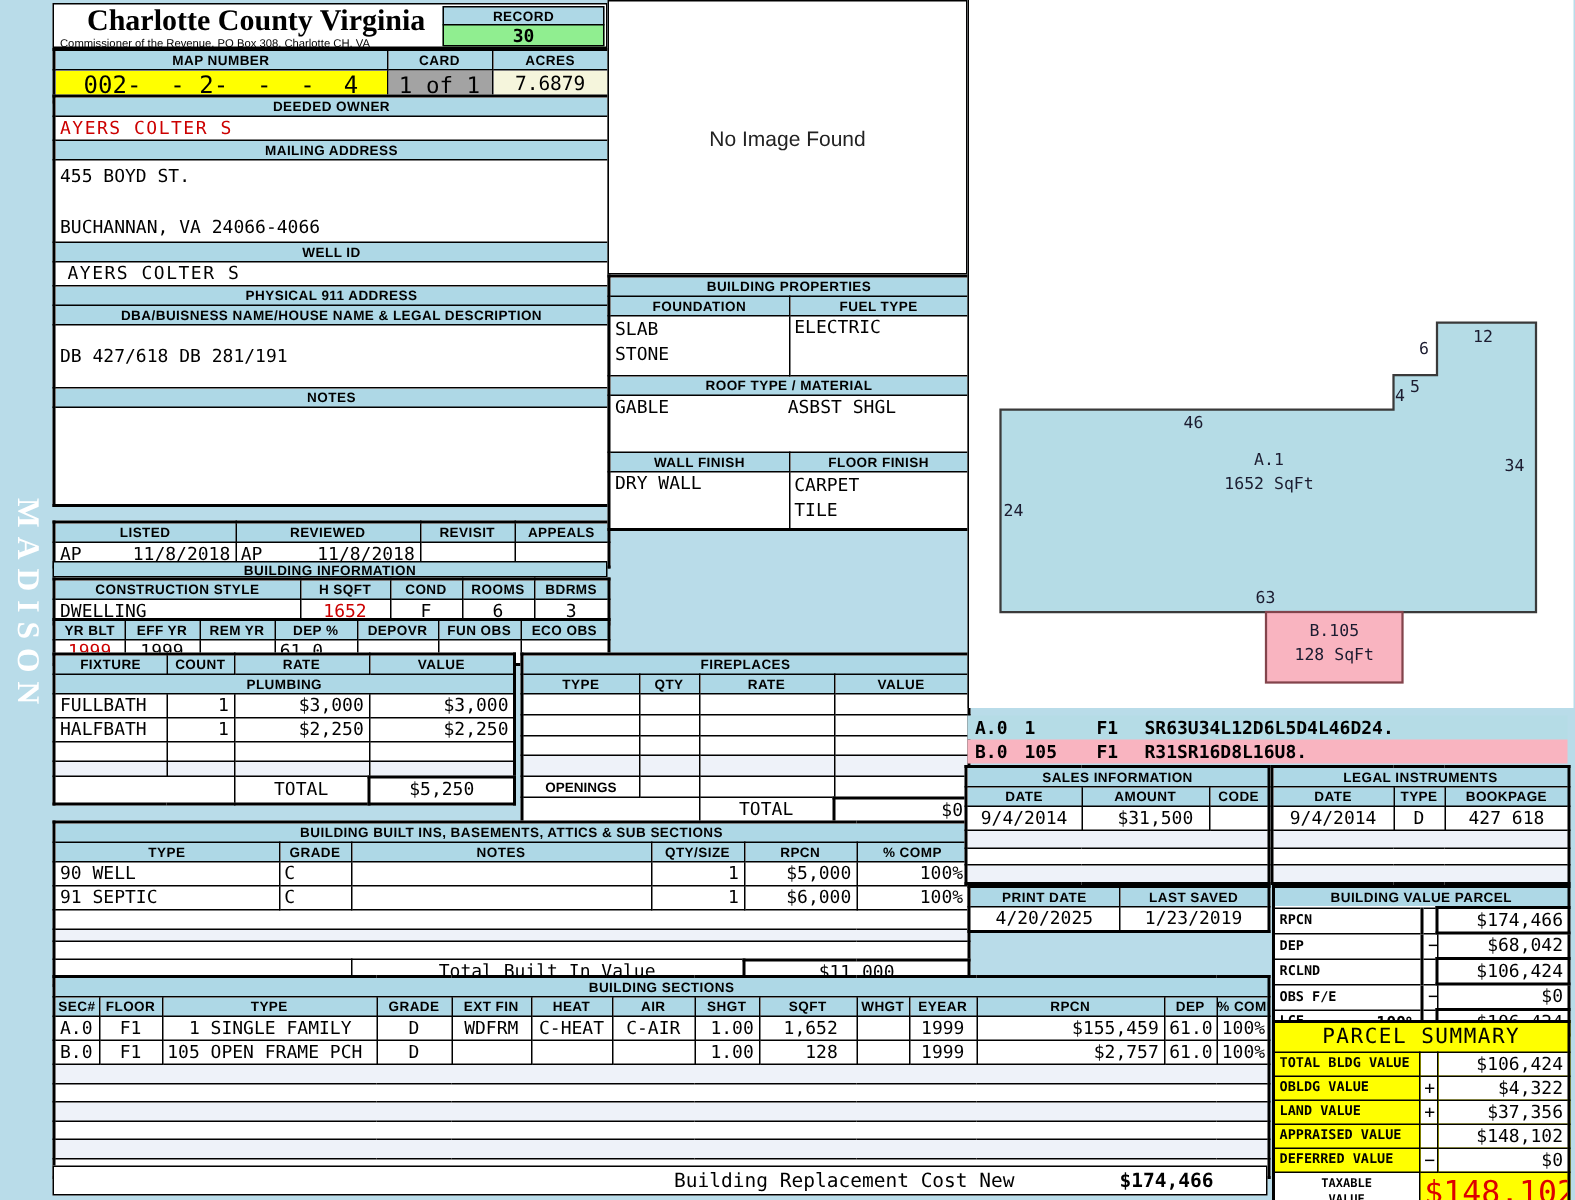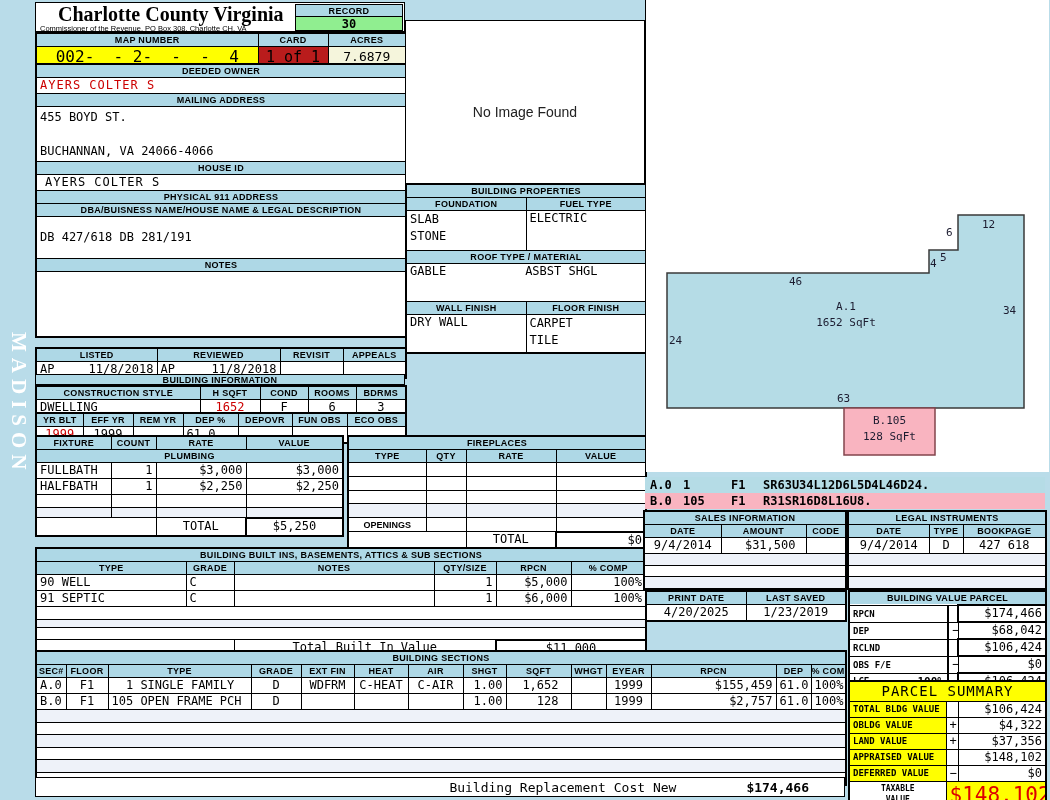--- a/index.html
+++ b/index.html
@@ -46,21 +46,21 @@
         <col style="width:78px">
       </colgroup>
     <tbody>
         <tr style="height:12px">
       <td class="h">MAP NUMBER</td>
       <td class="h">CARD</td>
       <td class="h">ACRES</td>
     </tr>
     <tr style="height:19px">
       <td class="c b serif pre" style="background:#ffff00;font-size:16px;">002-  - 2-  -  -  4</td>
-      <td class="c b serif" style="background:#b91c1c;font-size:15px;">1 of 1</td>
+      <td class="c b serif" style="background:#a3a3a3;font-size:15px;">1 of 1</td>
       <td class="c b" style="background:#f5f5dc;font-size:13px;">7.6879</td>
     </tr>
   </tbody>
     </table>
 
   <table class="t" style="left:35px;top:63px;width:370px;">
     <colgroup>
         <col style="width:370px">
       </colgroup>
     <tbody>
@@ -72,21 +72,21 @@
         </tr>
     <tr style="height:12px">
           <td class="h">MAILING ADDRESS</td>
         </tr>
     <tr style="height:55px">
           <td class="preline top" style="line-height:17px;padding-top:2px;">455 BOYD ST.
 
 BUCHANNAN, VA 24066-4066</td>
         </tr>
     <tr style="height:12px">
-          <td class="h">HOUSE ID</td>
+          <td class="h">WELL ID</td>
         </tr>
     <tr style="height:16px">
           <td class="b big" style="letter-spacing:1px;padding-left:8px;">AYERS COLTER S</td>
         </tr>
     <tr style="height:12px">
           <td class="h">PHYSICAL 911 ADDRESS</td>
         </tr>
     <tr style="height:12px">
           <td class="h">DBA/BUISNESS NAME/HOUSE NAME &amp; LEGAL DESCRIPTION</td>
         </tr>
@@ -441,21 +441,21 @@
   </tbody>
     </table>
 
   <div class="abs" style="left:35px;top:777px;width:810px;height:20px;background:#fff;border:1px solid #000;box-sizing:border-box;
               display:flex;align-items:center;justify-content:flex-end;gap:70px;padding-right:35px;">
     <span class="big">Building Replacement Cost New</span>
     <span class="b big">$174,466</span>
   </div>
 
   <div class="abs" style="left:405px;top:0px;width:240px;height:183px;background:#fff;border:1px solid #000;box-sizing:border-box;
-              display:flex;align-items:center;justify-content:center;margin-top:20px;">
+              display:flex;align-items:center;justify-content:center;">
     <span style="font:14px 'Liberation Sans',sans-serif;color:#222;">No Image Found</span>
   </div>
 
   <table class="t" style="left:405px;top:183px;width:240px;">
     <colgroup>
         <col style="width:120px">
         <col style="width:120px">
       </colgroup>
     <tbody>
         <tr style="height:11px">

